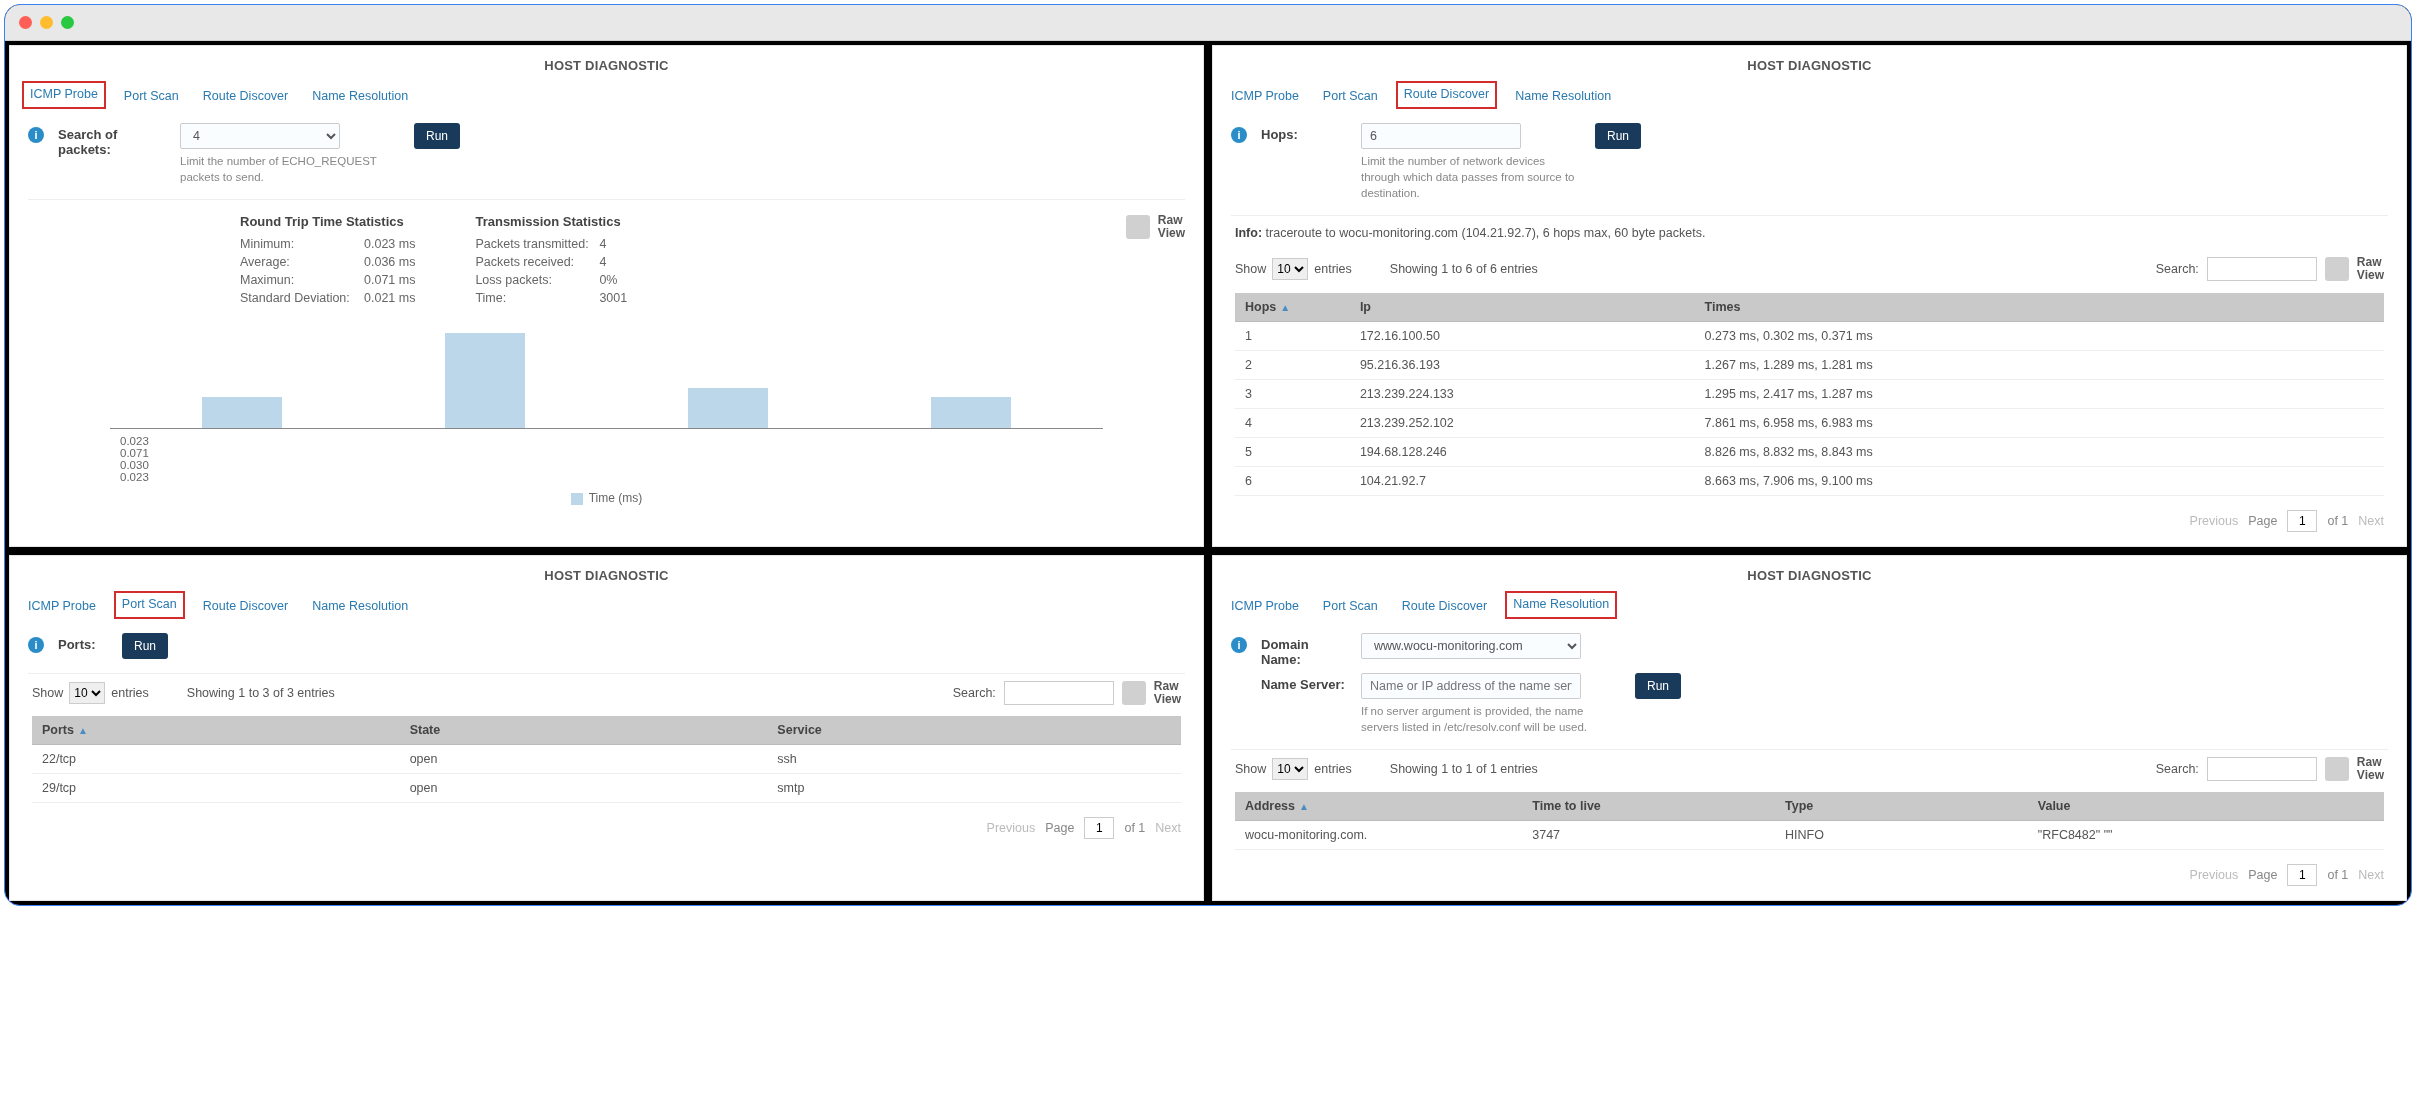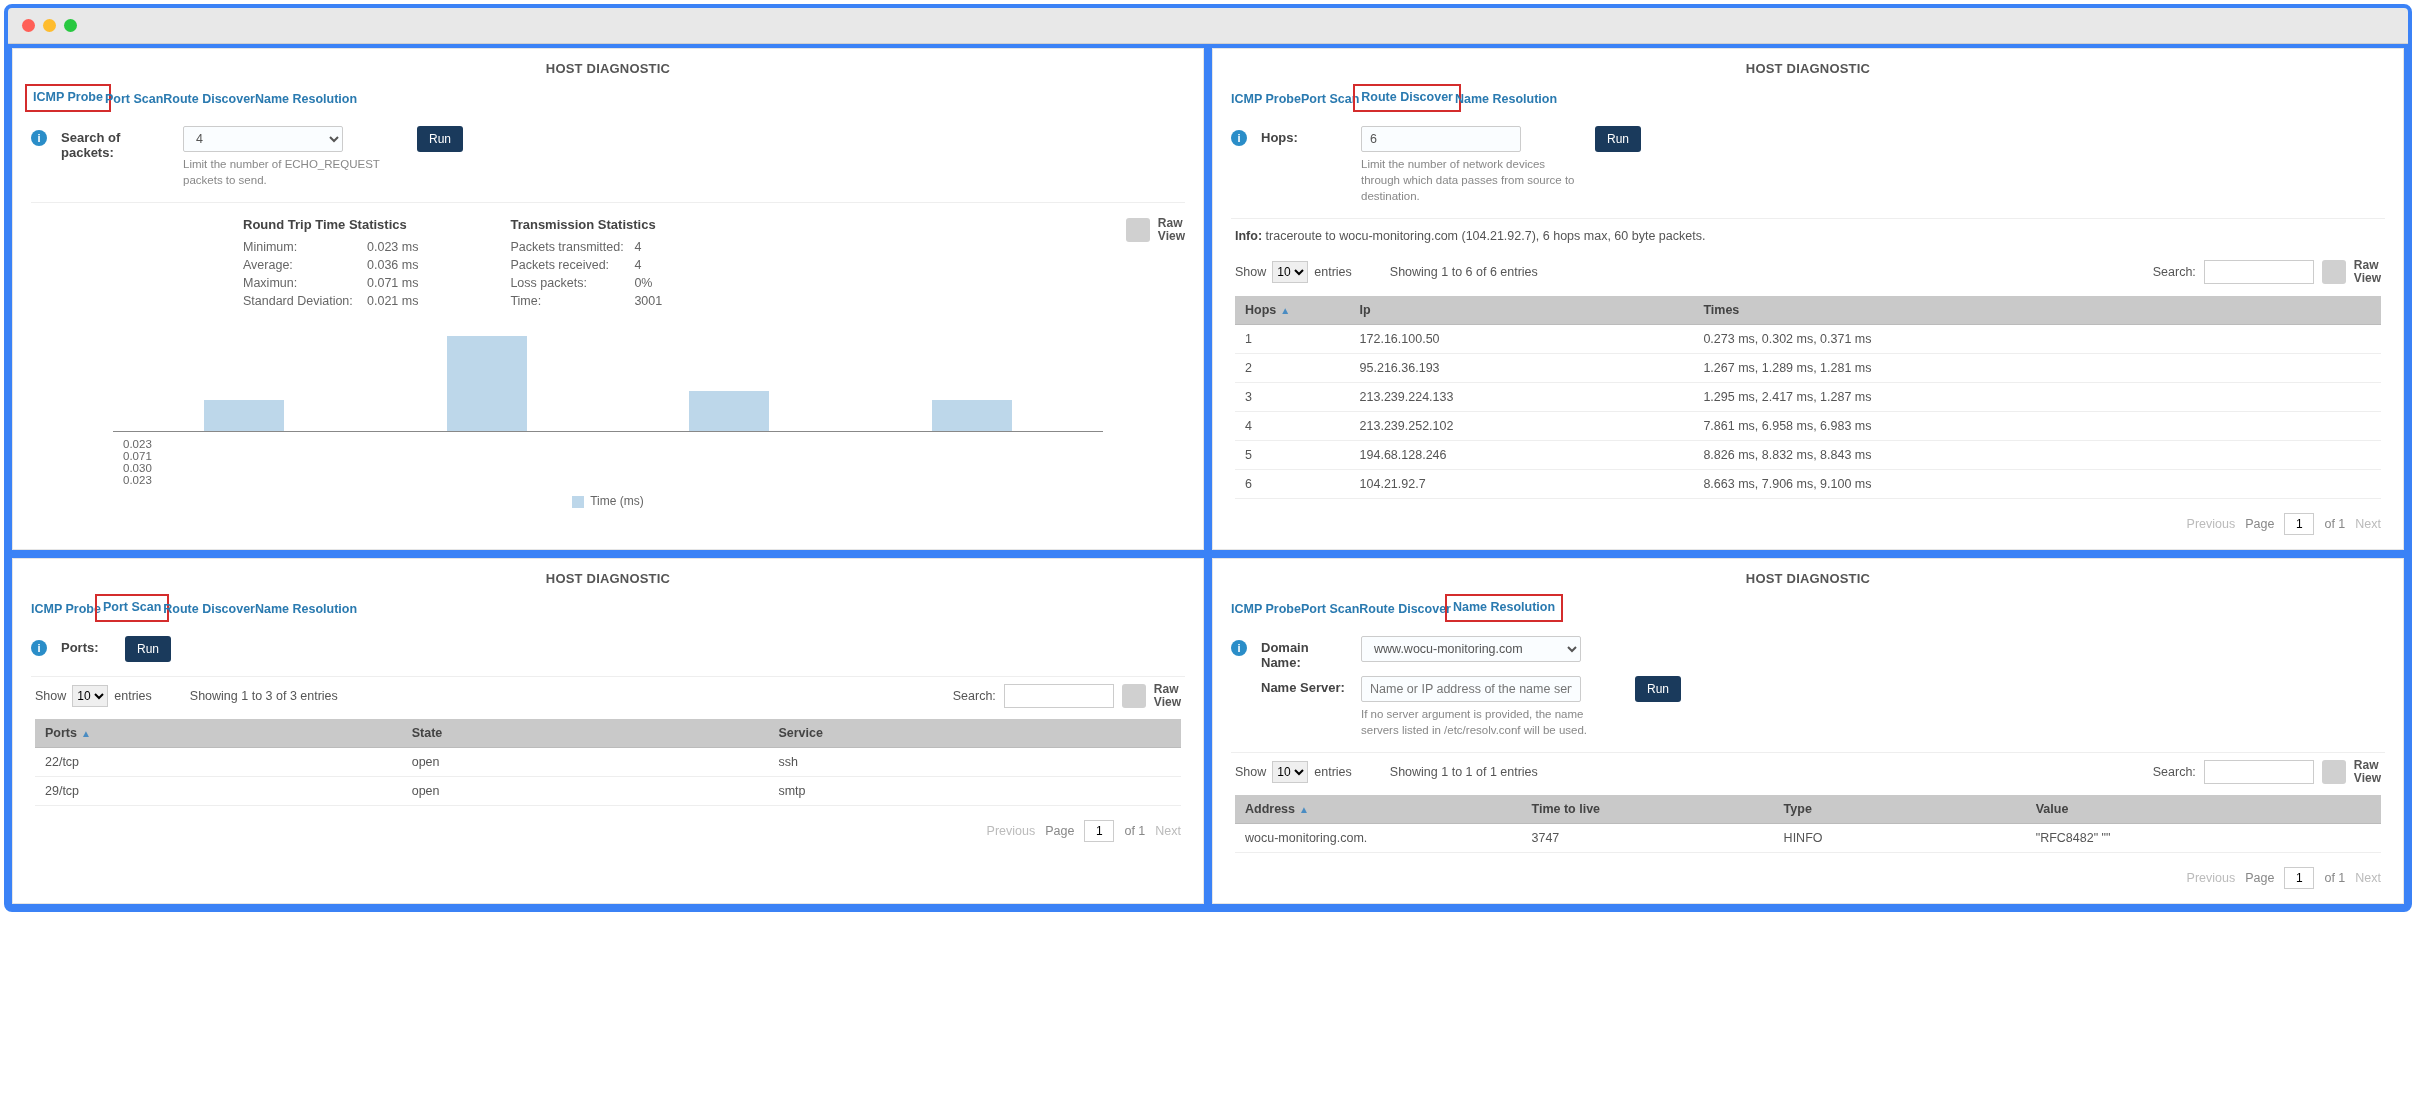--- a/index.html
+++ b/index.html
@@ -1,38 +1,38 @@
 <!DOCTYPE html>
 <html><head>
 <meta charset="utf-8">
 <style>
 * { box-sizing: border-box; margin: 0; padding: 0; }
 body { font-family: -apple-system, "Helvetica Neue", Arial, sans-serif; font-size: 13px; color: #555; background: #fff; }
-.window { background: #3b82f6; border-radius: 8px; overflow: hidden; margin: 4px; border: 4px solid #3b82f6; }
+.window { background: #000000; border-radius: 16px; overflow: hidden; margin: 4px; border: 1px solid #3b82f6; }
 .titlebar { background: #e8e8e8; height: 36px; display: flex; align-items: center; padding: 0 14px; gap: 8px; border-bottom: 1px solid #d0d0d0; }
 .dot { width: 13px; height: 13px; border-radius: 50%; }
 .dot.red { background: #ff5f57; }
 .dot.yellow { background: #febc2e; }
 .dot.green { background: #28c840; }
 .grid { display: grid; grid-template-columns: 1fr 1fr; grid-template-rows: auto auto; gap: 0; }
 .panel { border: 1px solid #e5e5e5; background: #fff; margin: 4px; }
 .panel-title { text-align: center; font-size: 13px; font-weight: 600; color: #555; padding: 12px 0 10px; letter-spacing: 0.2px; }
-.tabs { display: flex; padding: 0 18px; border-bottom: 0; font-size: 12.5px; font-weight: bold; }
+.tabs { display: flex; gap: 24px; padding: 0 18px; border-bottom: 0; font-size: 12.5px; }
 .tab { color: #2a7ab0; padding: 6px 0; cursor: pointer; }
 .tab.highlighted { border: 2px solid #d42c2c; padding: 4px 6px; margin: -2px -6px 0; }
 .form-row { display: flex; align-items: flex-start; padding: 14px 18px 4px; gap: 14px; }
 .info-icon { width: 16px; height: 16px; border-radius: 50%; background: #2a8dc8; color: #fff; font-size: 11px; font-weight: bold; display: inline-flex; align-items: center; justify-content: center; flex-shrink: 0; margin-top: 4px; }
 .form-label { font-size: 13px; font-weight: 600; color: #444; width: 108px; padding-top: 4px; }
 .form-label.sm { width: 86px; }
 .form-input, .form-select { border: 1px solid #ccc; background: #fafdff; height: 26px; padding: 0 8px; font-size: 12.5px; color: #555; width: 160px; border-radius: 2px; }
 .form-select.wide { width: 220px; }
 .run-btn { background: #1a3a5c; color: #fff; border: none; height: 26px; padding: 0 12px; font-size: 12px; border-radius: 3px; cursor: pointer; }
 .help-text { font-size: 11.5px; color: #888; margin-top: 4px; line-height: 1.4; max-width: 220px; }
 .divider { border-top: 1px solid #eee; margin: 10px 18px 0; }
-.stats-row { display: flex; gap: 92px; padding: 14px 18px 10px 230px; position: relative; }
+.stats-row { display: flex; gap: 60px; padding: 14px 18px 10px 230px; position: relative; }
 .stats-col h4 { font-size: 13px; font-weight: 600; color: #444; margin-bottom: 8px; }
 .stat-line { display: flex; gap: 8px; font-size: 12.5px; color: #666; margin-bottom: 4px; }
 .stat-line .k { min-width: 116px; }
 .raw-toggle { position: absolute; right: 18px; top: 14px; display: flex; align-items: center; gap: 8px; font-size: 12px; color: #555; }
 .raw-toggle .sw { width: 24px; height: 24px; background: #d0d0d0; border-radius: 3px; }
 .raw-toggle .lbl { font-weight: 600; line-height: 1.1; }
 .chart { padding: 0 100px 14px; }
 .chart-area { position: relative; height: 110px; border-bottom: 1px solid #888; display: flex; align-items: flex-end; justify-content: space-around; padding: 0 10px; }
 .bar { width: 80px; background: #bdd7ea; }
 .chart-labels { display: flex; justify-content: space-around; padding: 6px 10px 0; font-size: 11.5px; color: #666; flex-direction: column; }

